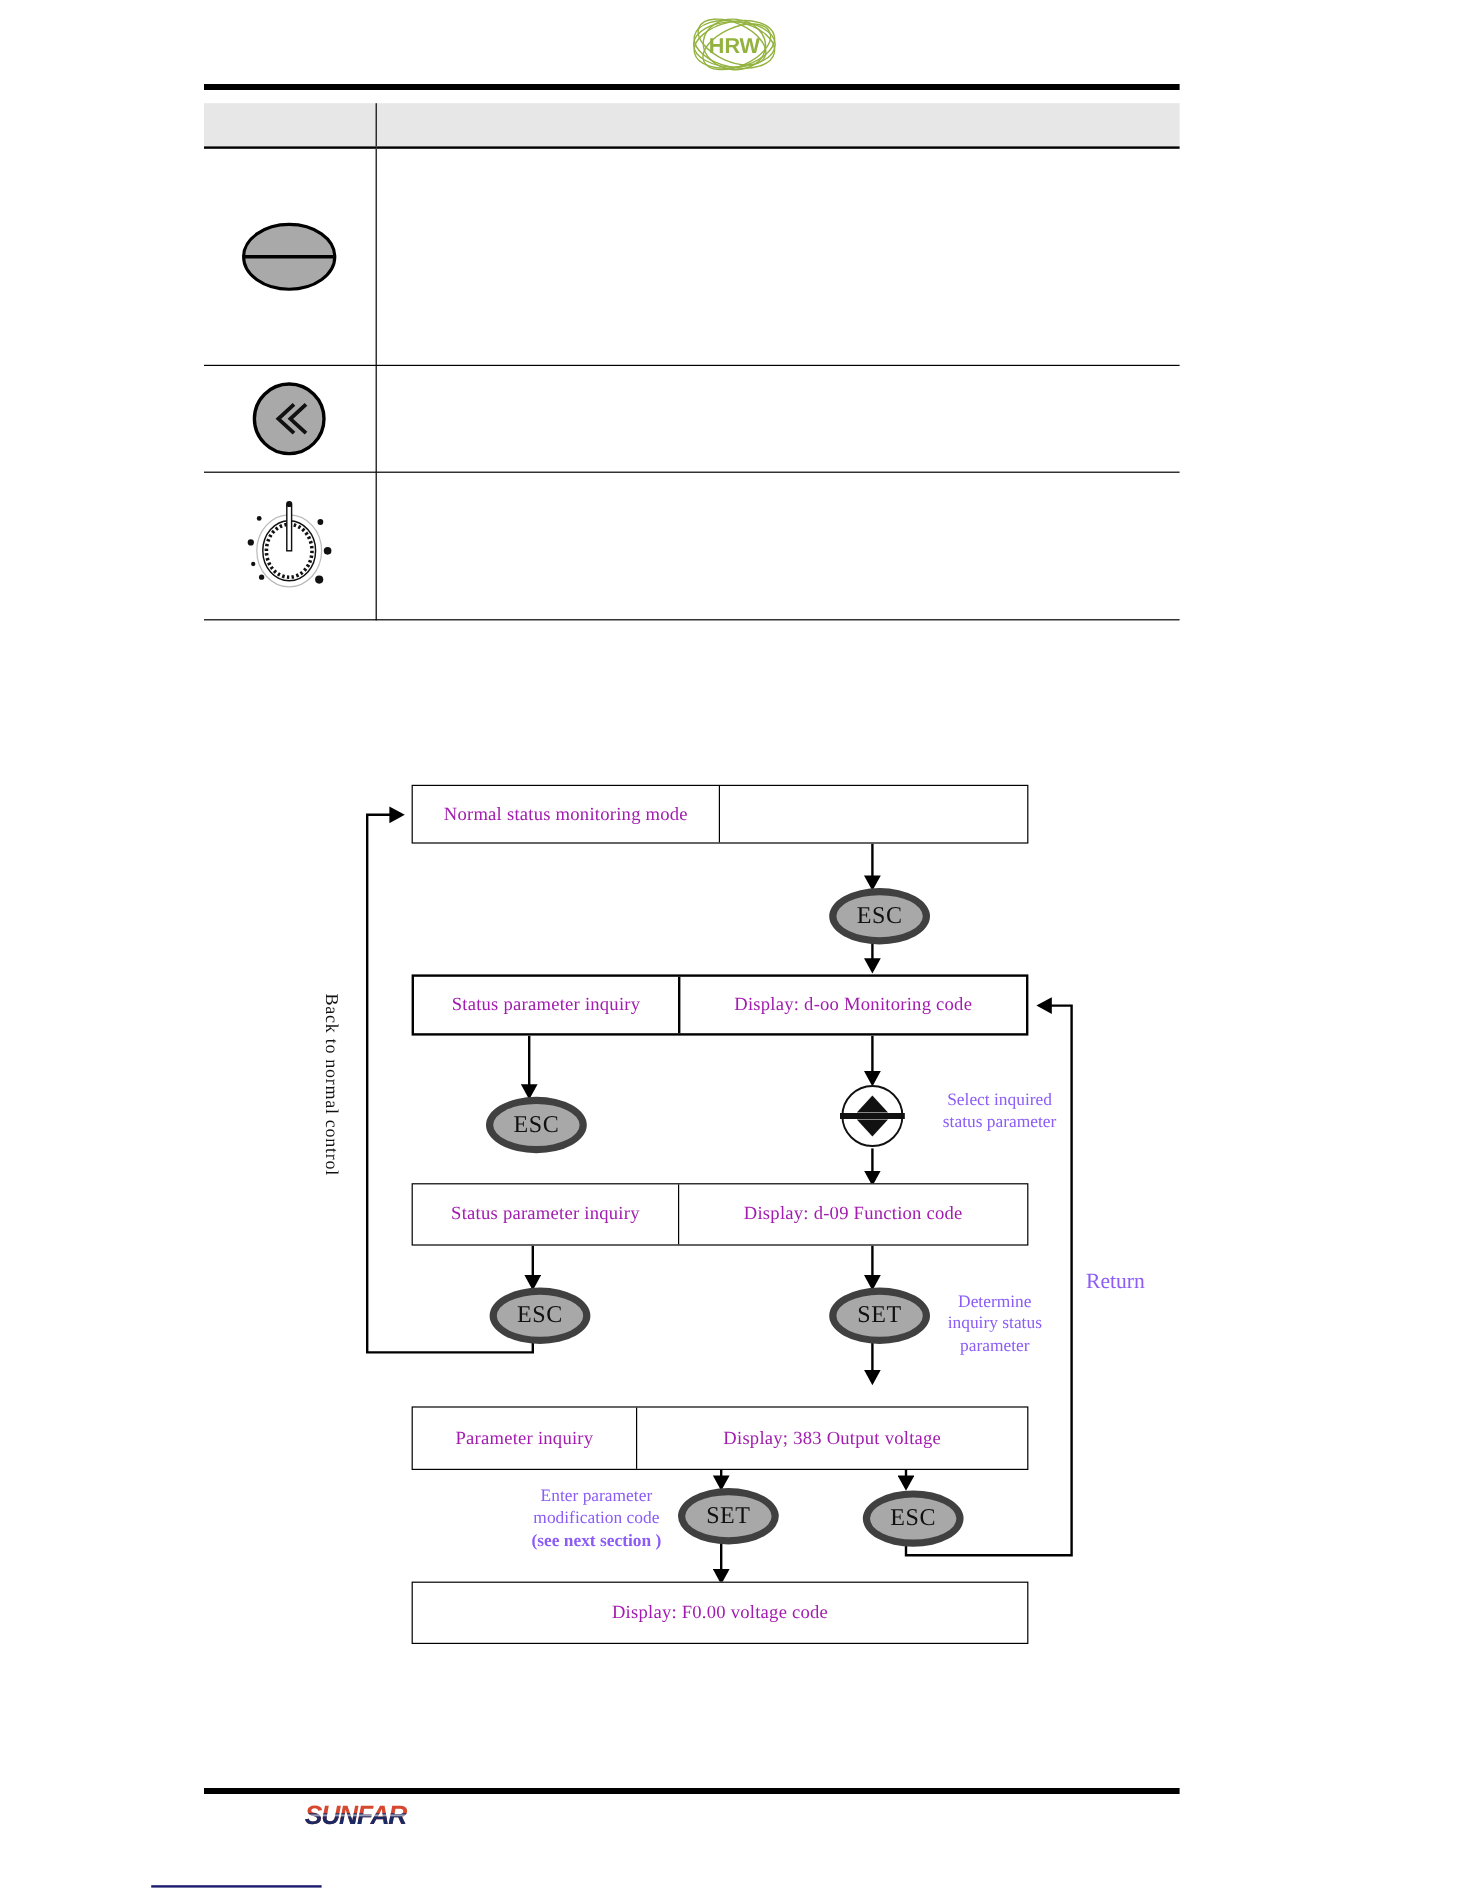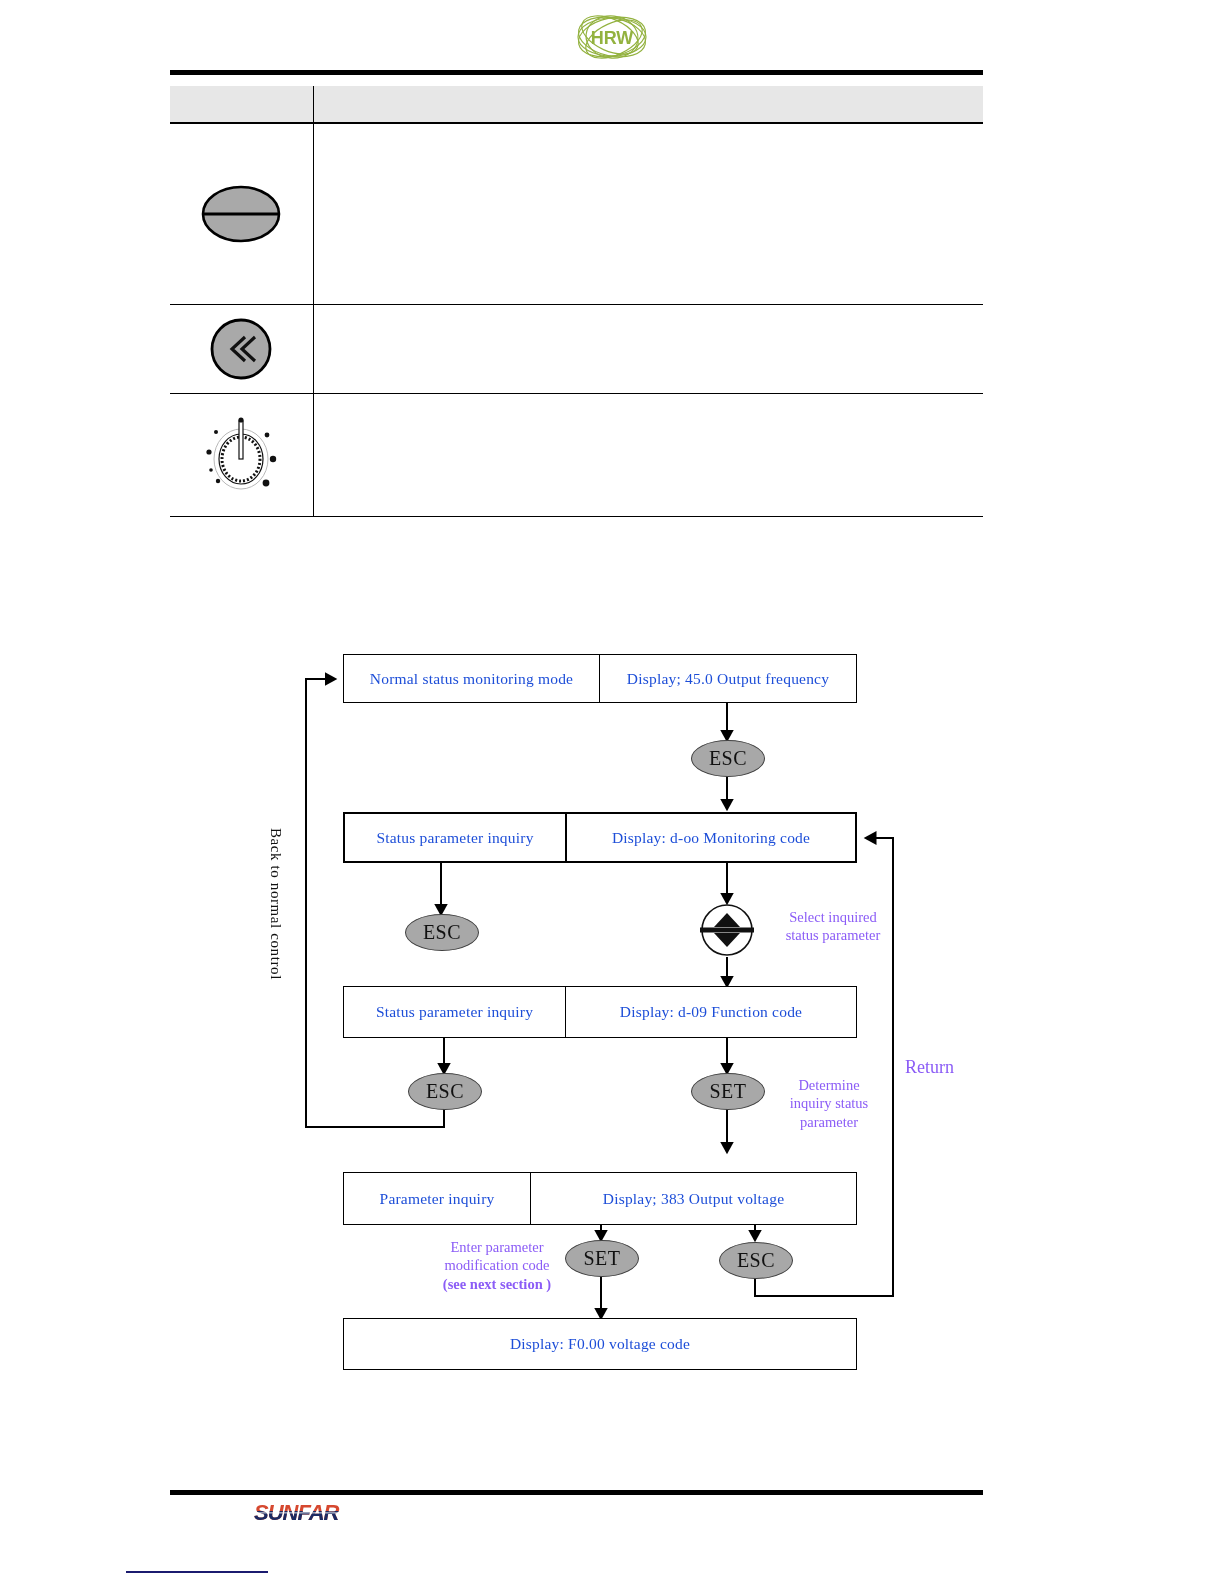--- a/index.html
+++ b/index.html
@@ -44,27 +44,27 @@
   .row3{height:123px;}
   .icon-wrap{display:flex;align-items:center;justify-content:center;height:100%;}
 
   
   #flow{position:absolute;left:0;top:0;width:1224px;height:1584px;}
 
   .fbox{position:absolute;border:1.6px solid #000;background:#fff;box-sizing:border-box;
         display:flex;align-items:stretch;}
   .fbox.bold{border-width:2.6px;}
   .fcell{display:flex;align-items:center;justify-content:center;
-         font-size:15.5px;color:#1d4ed8;letter-spacing:.2px;text-align:center;
+         font-size:15.5px;color:#a21caf;letter-spacing:.2px;text-align:center;
          padding:0 6px;box-sizing:border-box;}
   .fcell.left{border-right:1.6px solid #000;}
   .fbox.bold .fcell.left{border-right-width:2.6px;}
 
   .pill{position:absolute;border-radius:50%;background:#a8a8a8;
-        border:1px solid #404040;
+        border:6px solid #404040;
         display:flex;align-items:center;justify-content:center;
         font-size:20px;color:#111;letter-spacing:.5px;}
 
   .note{position:absolute;font-size:14.5px;color:#8b5cf6;line-height:1.27;text-align:center;}
 
   .vlabel{position:absolute;font-size:15px;color:#111;
           transform:rotate(90deg);transform-origin:left top;white-space:nowrap;
           letter-spacing:.6px;}
 
   
@@ -183,21 +183,20 @@
     <line x1="601" y1="1275" x2="601" y2="1318" marker-end="url(#ah)"></line>
 
     <path d="M755,1277 L755,1296 L893,1296 L893,838 L866,838" marker-end="url(#ah)"></path>
 
     <path d="M444,1107 L444,1127 L306,1127 L306,679 L335,679" marker-end="url(#ah)"></path>
   </g>
 </svg>
 
 <div class="fbox" style="left:343px;top:654px;width:514px;height:49px;">
   <div class="fcell left" style="width:256px;">Normal  status  monitoring   mode</div>
-  <div class="fcell" style="flex:1;">Display; 45.0  Output  frequency</div>
 </div>
 
 <div class="fbox bold" style="left:343px;top:812px;width:514px;height:51px;">
   <div class="fcell left" style="width:222px;">Status  parameter  inquiry</div>
   <div class="fcell" style="flex:1;">Display: d-oo  Monitoring  code</div>
 </div>
 
 <div class="fbox" style="left:343px;top:986px;width:514px;height:52px;">
   <div class="fcell left" style="width:222px;">Status  parameter  inquiry</div>
   <div class="fcell" style="flex:1;">Display: d-09    Function  code</div>

